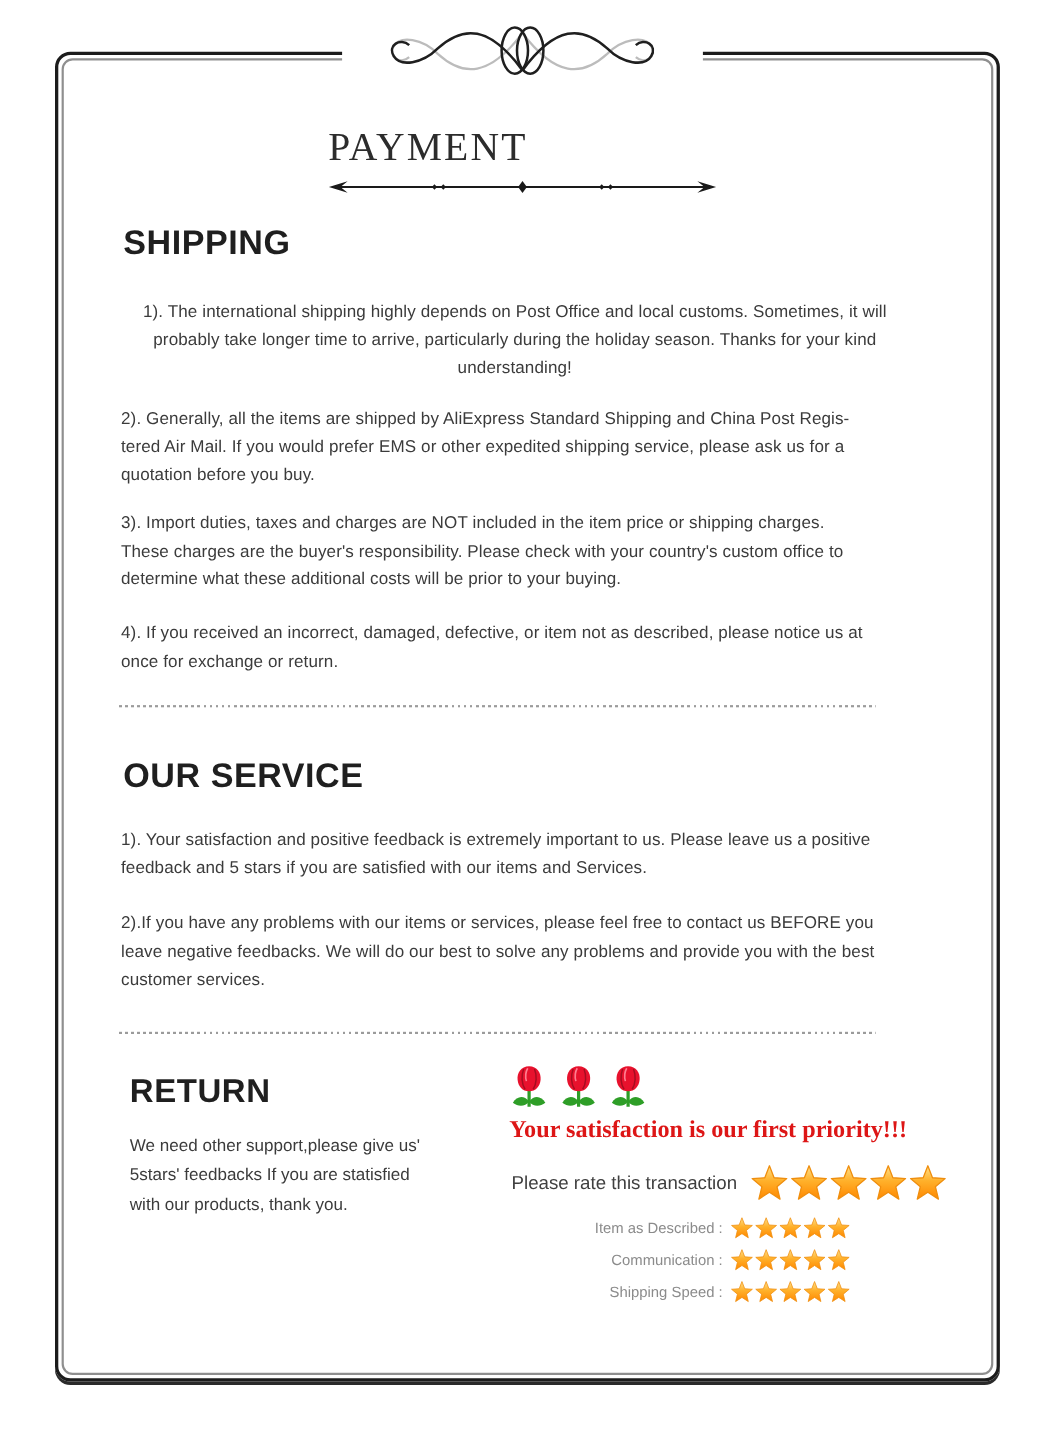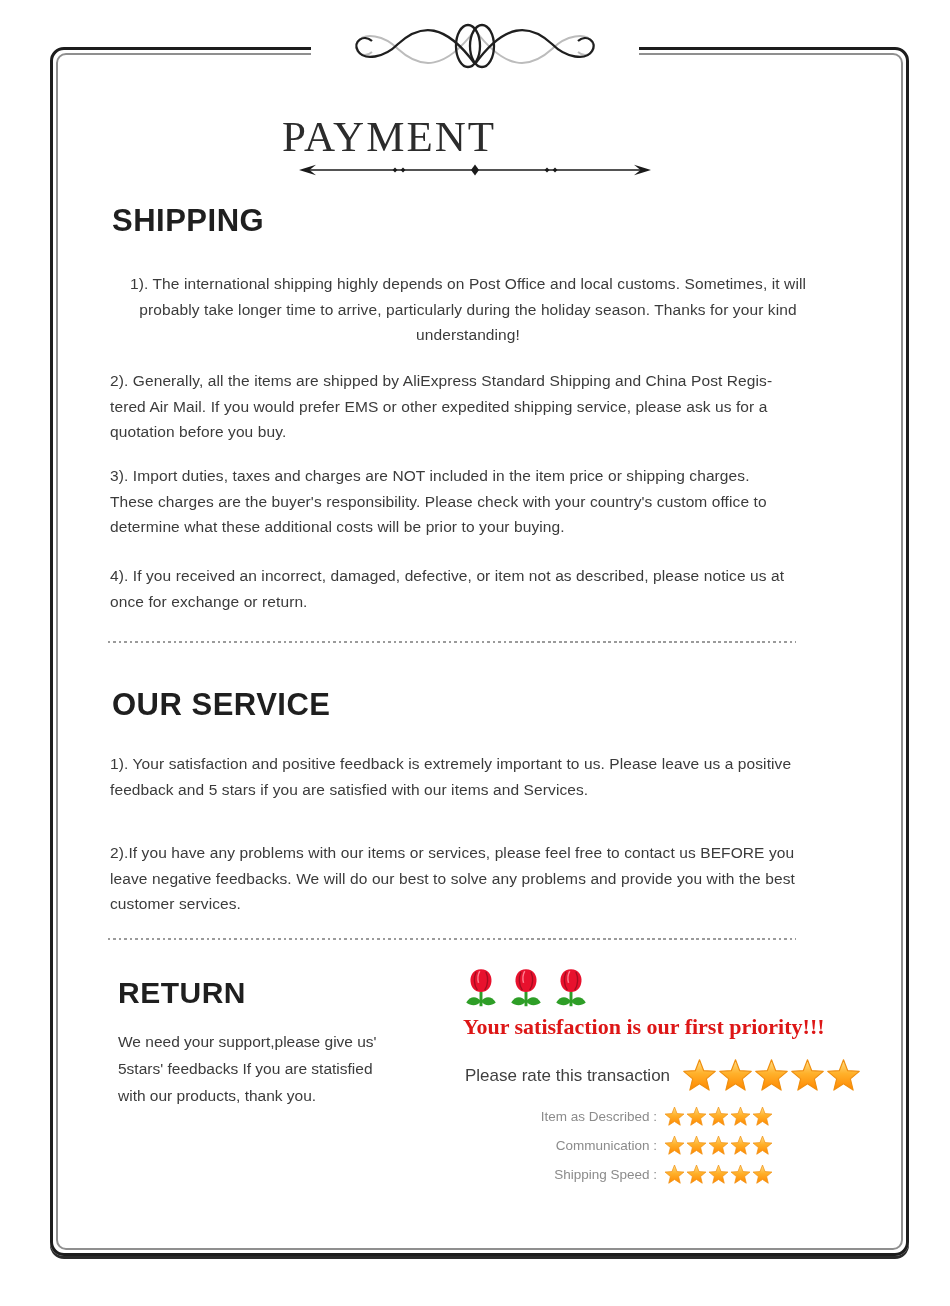--- a/index.html
+++ b/index.html
@@ -10,21 +10,21 @@
          border:3px solid #1c1c1c;border-radius:14px;box-shadow:0 3px 0 #2a2a2a;}
   .frame-inner{position:absolute;left:3px;top:3px;right:3px;bottom:3px;
          border:2px solid #8f8f8f;border-radius:10px;}
 
   
   .ornament{position:absolute;left:475px;top:14px;transform:translateX(-50%);
             background:#ffffff;padding:0 14px;line-height:0;}
 
   
   .payment-title{position:absolute;left:0;top:112px;width:778px;text-align:center;
-      font-family:"Liberation Serif",serif;font-size:43px;letter-spacing:2px;color:#2c2c2c;}
+      font-family:"Liberation Serif",serif;font-size:36px;letter-spacing:2px;color:#2c2c2c;}
   .title-divider{position:absolute;left:475px;top:162px;transform:translateX(-50%);line-height:0;}
 
   
   .sec-heading{position:absolute;font-size:31px;font-weight:bold;color:#1f1f1f;letter-spacing:0.5px;}
   .para{position:absolute;left:110px;width:716px;font-size:15.5px;line-height:25.5px;
         color:#3b3b3b;white-space:pre-line;letter-spacing:0.1px;}
   .dash-divider{position:absolute;left:108px;width:688px;height:2px;
         background:repeating-linear-gradient(90deg,#9b9b9b 0 2.5px,transparent 2.5px 5.5px);}
 
   
@@ -97,28 +97,28 @@
 These charges are the buyer's responsibility. Please check with your country's custom office to
 determine what these additional costs will be prior to your buying.</div>
 <div class="para" style="top:563px;">4). If you received an incorrect, damaged, defective, or item not as described, please notice us at
 once for exchange or return.</div>
 
 <div class="dash-divider" style="top:641px;"></div>
 
 <div class="sec-heading" style="left:112px;top:687px;text-align:center;">OUR SERVICE</div>
 <div class="para" style="top:751px;">1). Your satisfaction and positive feedback is extremely important to us. Please leave us a positive
 feedback and 5 stars if you are satisfied with our items and Services.</div>
-<div class="para" style="top:827px;margin-top:13px;">2).If you have any problems with our items or services, please feel free to contact us BEFORE you
+<div class="para" style="top:827px;">2).If you have any problems with our items or services, please feel free to contact us BEFORE you
 leave negative feedbacks. We will do our best to solve any problems and provide you with the best
 customer services.</div>
 
 <div class="dash-divider" style="top:938px;"></div>
 
 <div class="sec-heading" style="left:118px;top:976px;font-size:30px;">RETURN</div>
-<div class="return-text">We need your support,please give us'
+<div class="return-text">We need other support,please give us'
 5stars' feedbacks If you are statisfied
 with our products, thank you.</div>
 
 <div class="kindly-row">
   <span class="roses stars-wrap">
       <svg width="32" height="46" viewBox="0 0 26 34" style="display:inline-block">
   <path d="M13 19 C13 24 13 27 13 31" stroke="#2e9e27" stroke-width="2.4" fill="none"></path>
   <path d="M13 27 C9 22 4 23 1 28 C5 31 10 31 13 27 Z" fill="#2e9e27"></path>
   <path d="M13 27 C17 22 22 23 25 28 C21 31 16 31 13 27 Z" fill="#2e9e27"></path>
   <path d="M13 1 C7 1 4 6 4.5 11 C5 16 8 19.5 13 19.5 C18 19.5 21 16 21.5 11 C22 6 19 1 13 1 Z" fill="#e8112d"></path>

